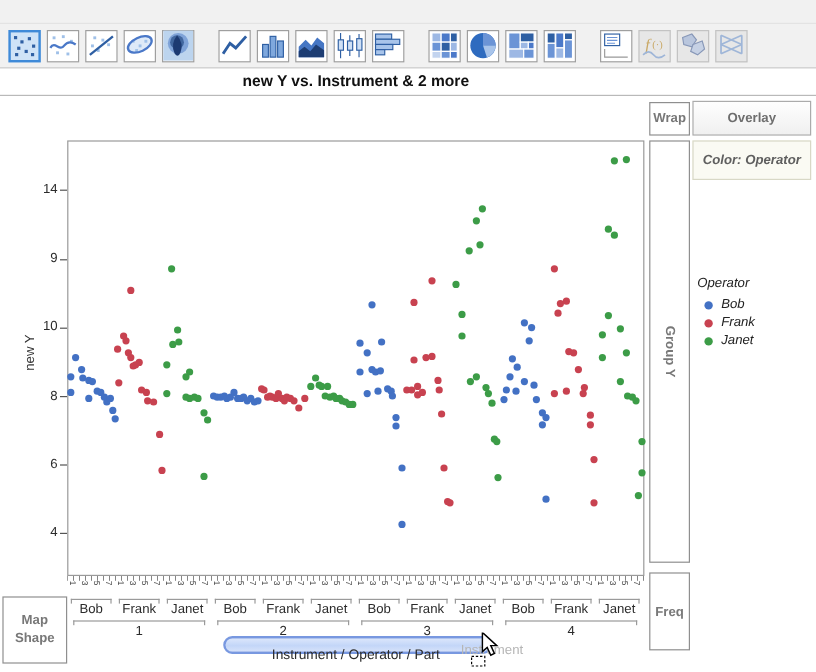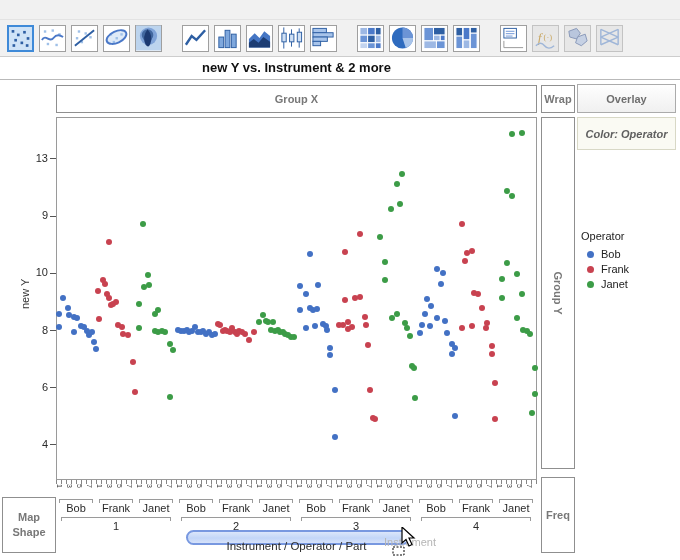--- a/index.html
+++ b/index.html
@@ -25,21 +25,21 @@
         display:flex;align-items:center;justify-content:center;
         font-size:11px;font-weight:bold;color:#787878;}
   .gb-btn{position:absolute;box-sizing:border-box;border:1px solid #ababab;
           background:linear-gradient(#fefefe,#f0f0f0);display:flex;align-items:center;justify-content:center;
           font-size:11px;font-weight:bold;color:#6e6e6e;}
   .color-zone{position:absolute;box-sizing:border-box;border:1px solid #d8d8c6;background:#fafaf3;
           display:flex;align-items:center;justify-content:center;
           font-size:11px;font-weight:bold;font-style:italic;color:#5f5f5f;}
   .vtext{transform:rotate(90deg);white-space:nowrap;}
   
-  .legend{position:absolute;left:581px;top:230px;font-size:11px;color:#222;}
+  .legend{position:absolute;left:581px;top:230px;font-size:11px;color:#222;font-style:italic;}
   .legend-title{margin-bottom:6px;}
   .legend-item{display:flex;align-items:center;margin:3px 0 3px 6px;}
   .legend-dot{width:7px;height:7px;border-radius:50%;margin-right:7px;flex:0 0 auto;}
   
   .plot{position:absolute;left:56px;top:117px;width:481px;height:363px;box-sizing:border-box;
         border:1px solid #9a9a9a;background:#fff;}
   .dot{position:absolute;width:6px;height:6px;border-radius:50%;margin-left:-3px;margin-top:-3px;}
   .ytick-label{position:absolute;width:30px;text-align:right;font-size:11px;color:#2b2b2b;}
   .ytick-mark{position:absolute;width:6px;height:1px;background:#555;}
   .yaxis-label{position:absolute;left:12px;top:290px;font-size:11px;color:#333;
@@ -248,23 +248,20 @@
               <line x1="22" y1="4" x2="22" y2="20"></line>
             </g>
           </svg>
         </div>
       </div>
   </div>
 
   <div class="chart-title">new Y vs. Instrument &amp; 2 more</div>
   <div class="title-rule"></div>
 
-  <div class="zone" style="left:56px;top:85px;width:481px;height:28px;">
-    <span>Group X</span>
-  </div>
   <div class="zone" style="left:541px;top:85px;width:34px;height:28px;">
     <span>Wrap</span>
   </div>
 
   <div class="gb-btn" style="left:577px;top:84px;width:99px;height:29px;">
     <span>Overlay</span>
   </div>
   <div class="color-zone" style="left:577px;top:117px;width:99px;height:33px;">
     <span>Color: Operator</span>
   </div>
@@ -283,31 +280,31 @@
         <div class="legend-item">
           <span class="legend-dot" style="background:#3C9C47"></span>
           <span>Janet</span>
         </div>
       </div>
   </div>
 
   <div class="zone" style="left:541px;top:117px;width:34px;height:352px;">
     <span class="vtext">Group Y</span>
   </div>
-  <div class="zone" style="left:541px;top:477px;width:34px;height:76px;">
+  <div class="zone" style="left:541px;top:477px;width:34px;height:65px;">
     <span>Freq</span>
   </div>
   <div class="zone" style="left:2px;top:497px;width:54px;height:56px;flex-direction:column;line-height:15px;">
     <span>Map</span>
     <span>Shape</span>
   </div>
 
   <div class="yaxis-label">new Y</div>
   <div id="yticks">
-      <div class="ytick-label" style="left: 18px; top: 151.9px;">13</div>
+      <div class="ytick-label" style="left: 18px; top: 151.9px;">14</div>
       <div class="ytick-mark" style="left: 50px; top: 158.4px;"></div>
       <div class="ytick-label" style="left: 18px; top: 209.1px;">9</div>
       <div class="ytick-mark" style="left: 50px; top: 215.6px;"></div>
       <div class="ytick-label" style="left: 18px; top: 266.3px;">10</div>
       <div class="ytick-mark" style="left: 50px; top: 272.8px;"></div>
       <div class="ytick-label" style="left: 18px; top: 323.5px;">8</div>
       <div class="ytick-mark" style="left: 50px; top: 330px;"></div>
       <div class="ytick-label" style="left: 18px; top: 380.7px;">6</div>
       <div class="ytick-mark" style="left: 50px; top: 387.2px;"></div>
       <div class="ytick-label" style="left: 18px; top: 437.9px;">4</div>

